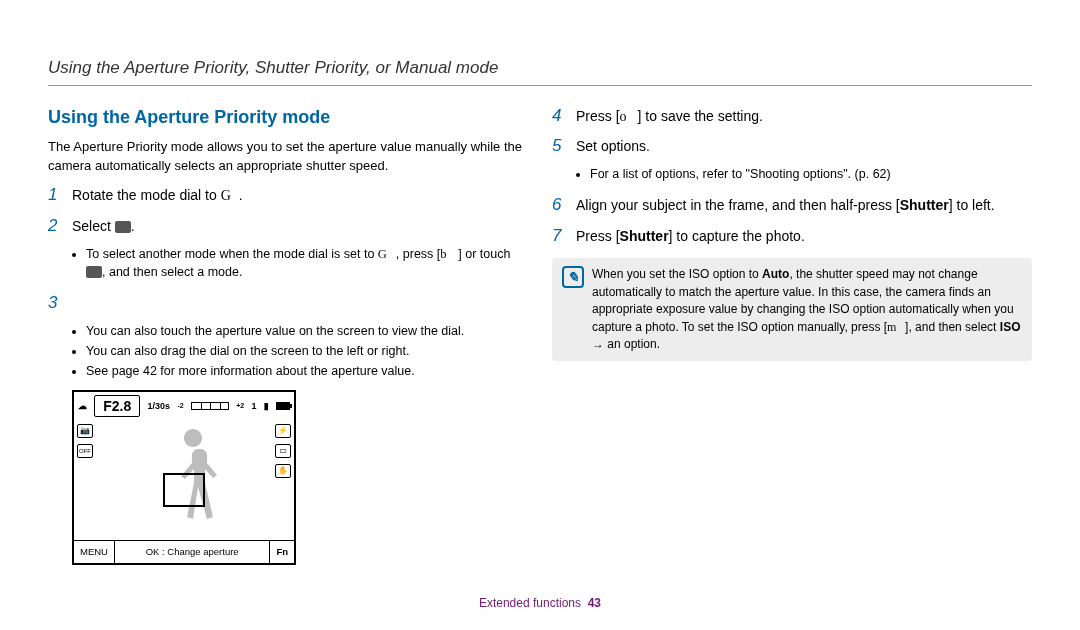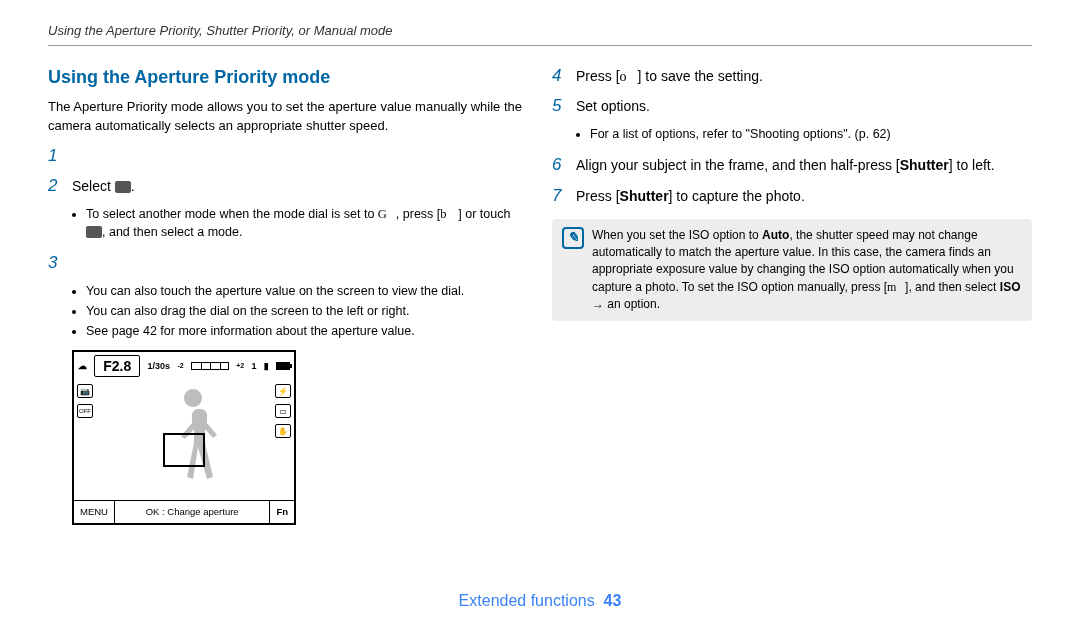--- a/index.html
+++ b/index.html
@@ -11,25 +11,26 @@
     position: relative;
     color: #000;
     font-size: 13.5px;
     line-height: 1.45;
   }
   .page {
     padding: 22px 48px 0 48px;
   }
   .breadcrumb {
     font-style: italic;
-    font-size: 13px;
+    font-size: 17px;
     color: #333;
     border-bottom: 1px solid #999;
     padding-bottom: 4px;
     margin-bottom: 18px;
+    margin-top: 34px;
   }
   .columns {
     display: flex;
     gap: 24px;
   }
   .col {
     flex: 1;
     min-width: 0;
   }
   .section-title {
@@ -157,22 +158,22 @@
     font-weight:bold; font-size:14px;
     flex-shrink:0;
     font-style: italic;
   }
   b { font-weight: bold; }
   .footer {
     position: absolute;
     bottom: 18px;
     left: 0; right: 0;
     text-align: center;
-    font-size: 16px;
-    color: #3b82f6;
+    font-size: 12px;
+    color: #701a75;
   }
   .footer .pg { font-weight: bold; }
   .batt {
     display:inline-block; width:14px; height:8px; border:1.5px solid #000;
     position:relative; background:#000;
   }
   .batt::after{ content:""; position:absolute; right:-3px; top:1px; width:2px; height:4px; background:#000;}
 </style>
 </head>
 <body>
@@ -181,20 +182,23 @@
   <div class="breadcrumb">Using the Aperture Priority, Shutter Priority, or Manual mode</div>
 
   <div class="columns">
 
     <div class="col">
       <div class="section-title">Using the Aperture Priority mode</div>
       <div class="intro">The Aperture Priority mode allows you to set the aperture value manually while the camera automatically selects an appropriate shutter speed.</div>
 
       <div class="step">
         <div class="step-num">1</div>
+        <div class="step-body">
+          <span>Rotate the mode dial to </span><span class="glyph">G</span><span>.</span>
+        </div>
       </div>
 
       <div class="step">
         <div class="step-num">2</div>
         <div class="step-body">
           <span>Select </span><span class="small-icon"></span><span>.</span>
         </div>
       </div>
       <ul class="sub">
         <li>

